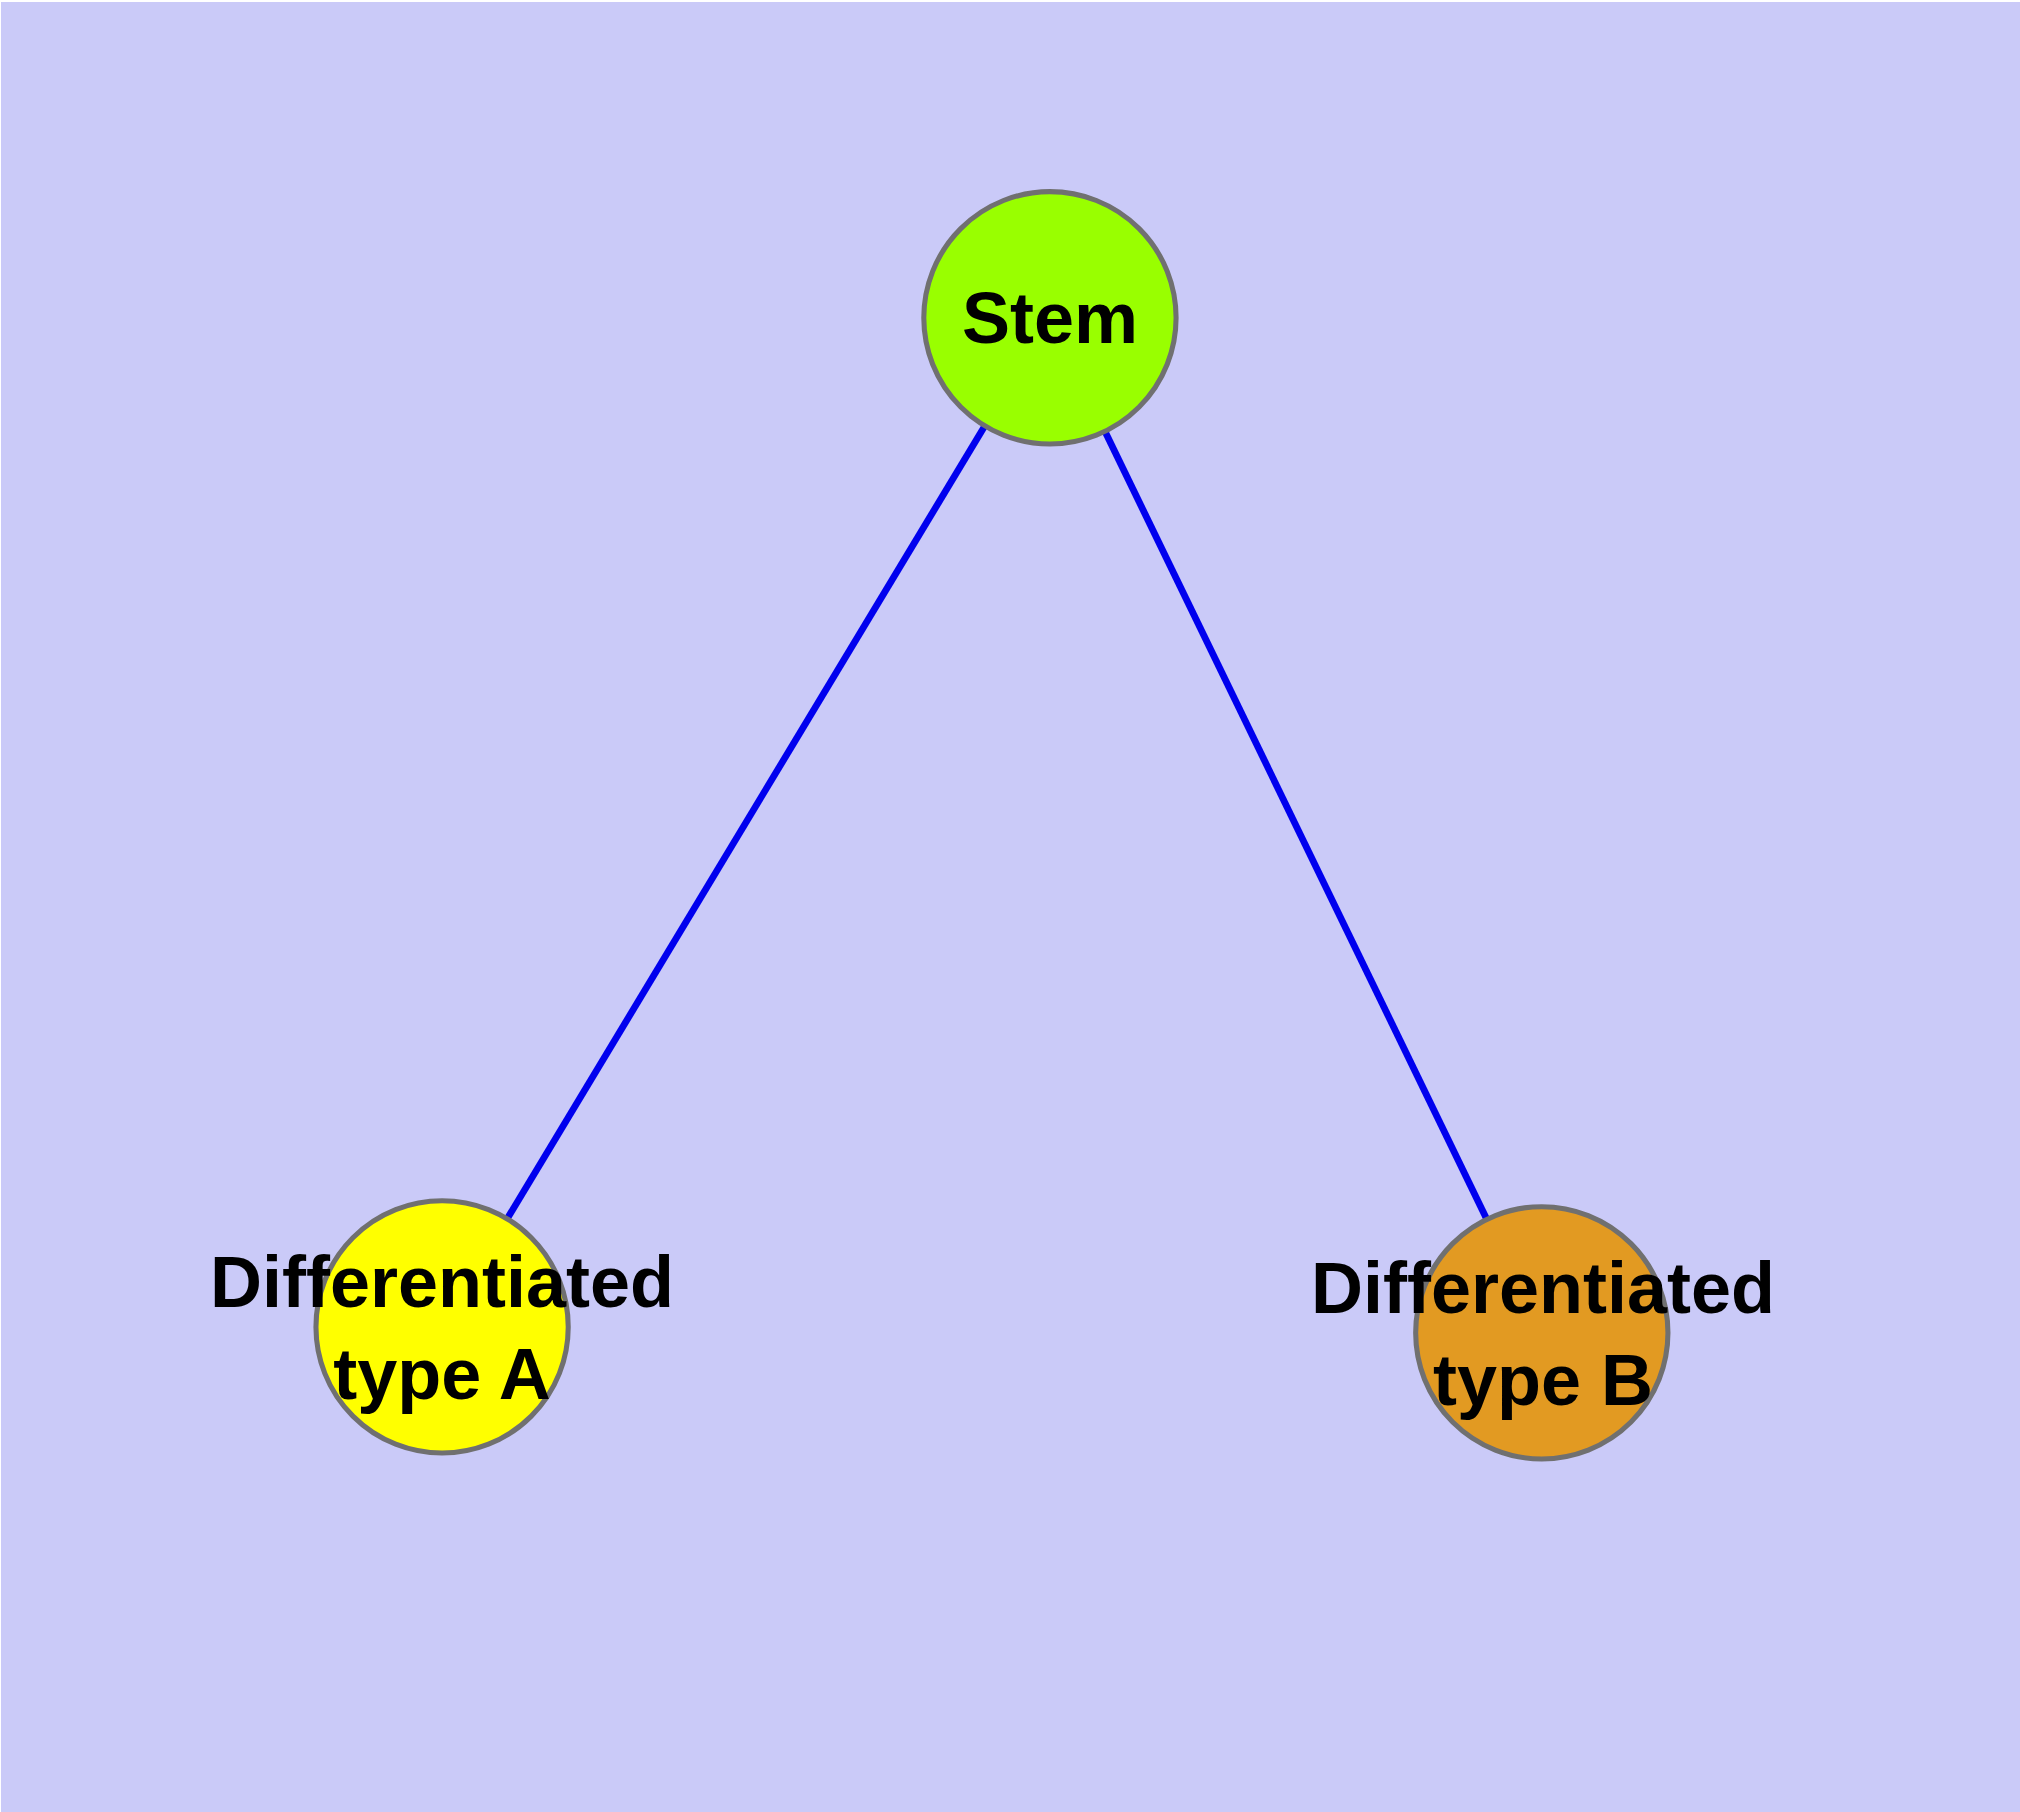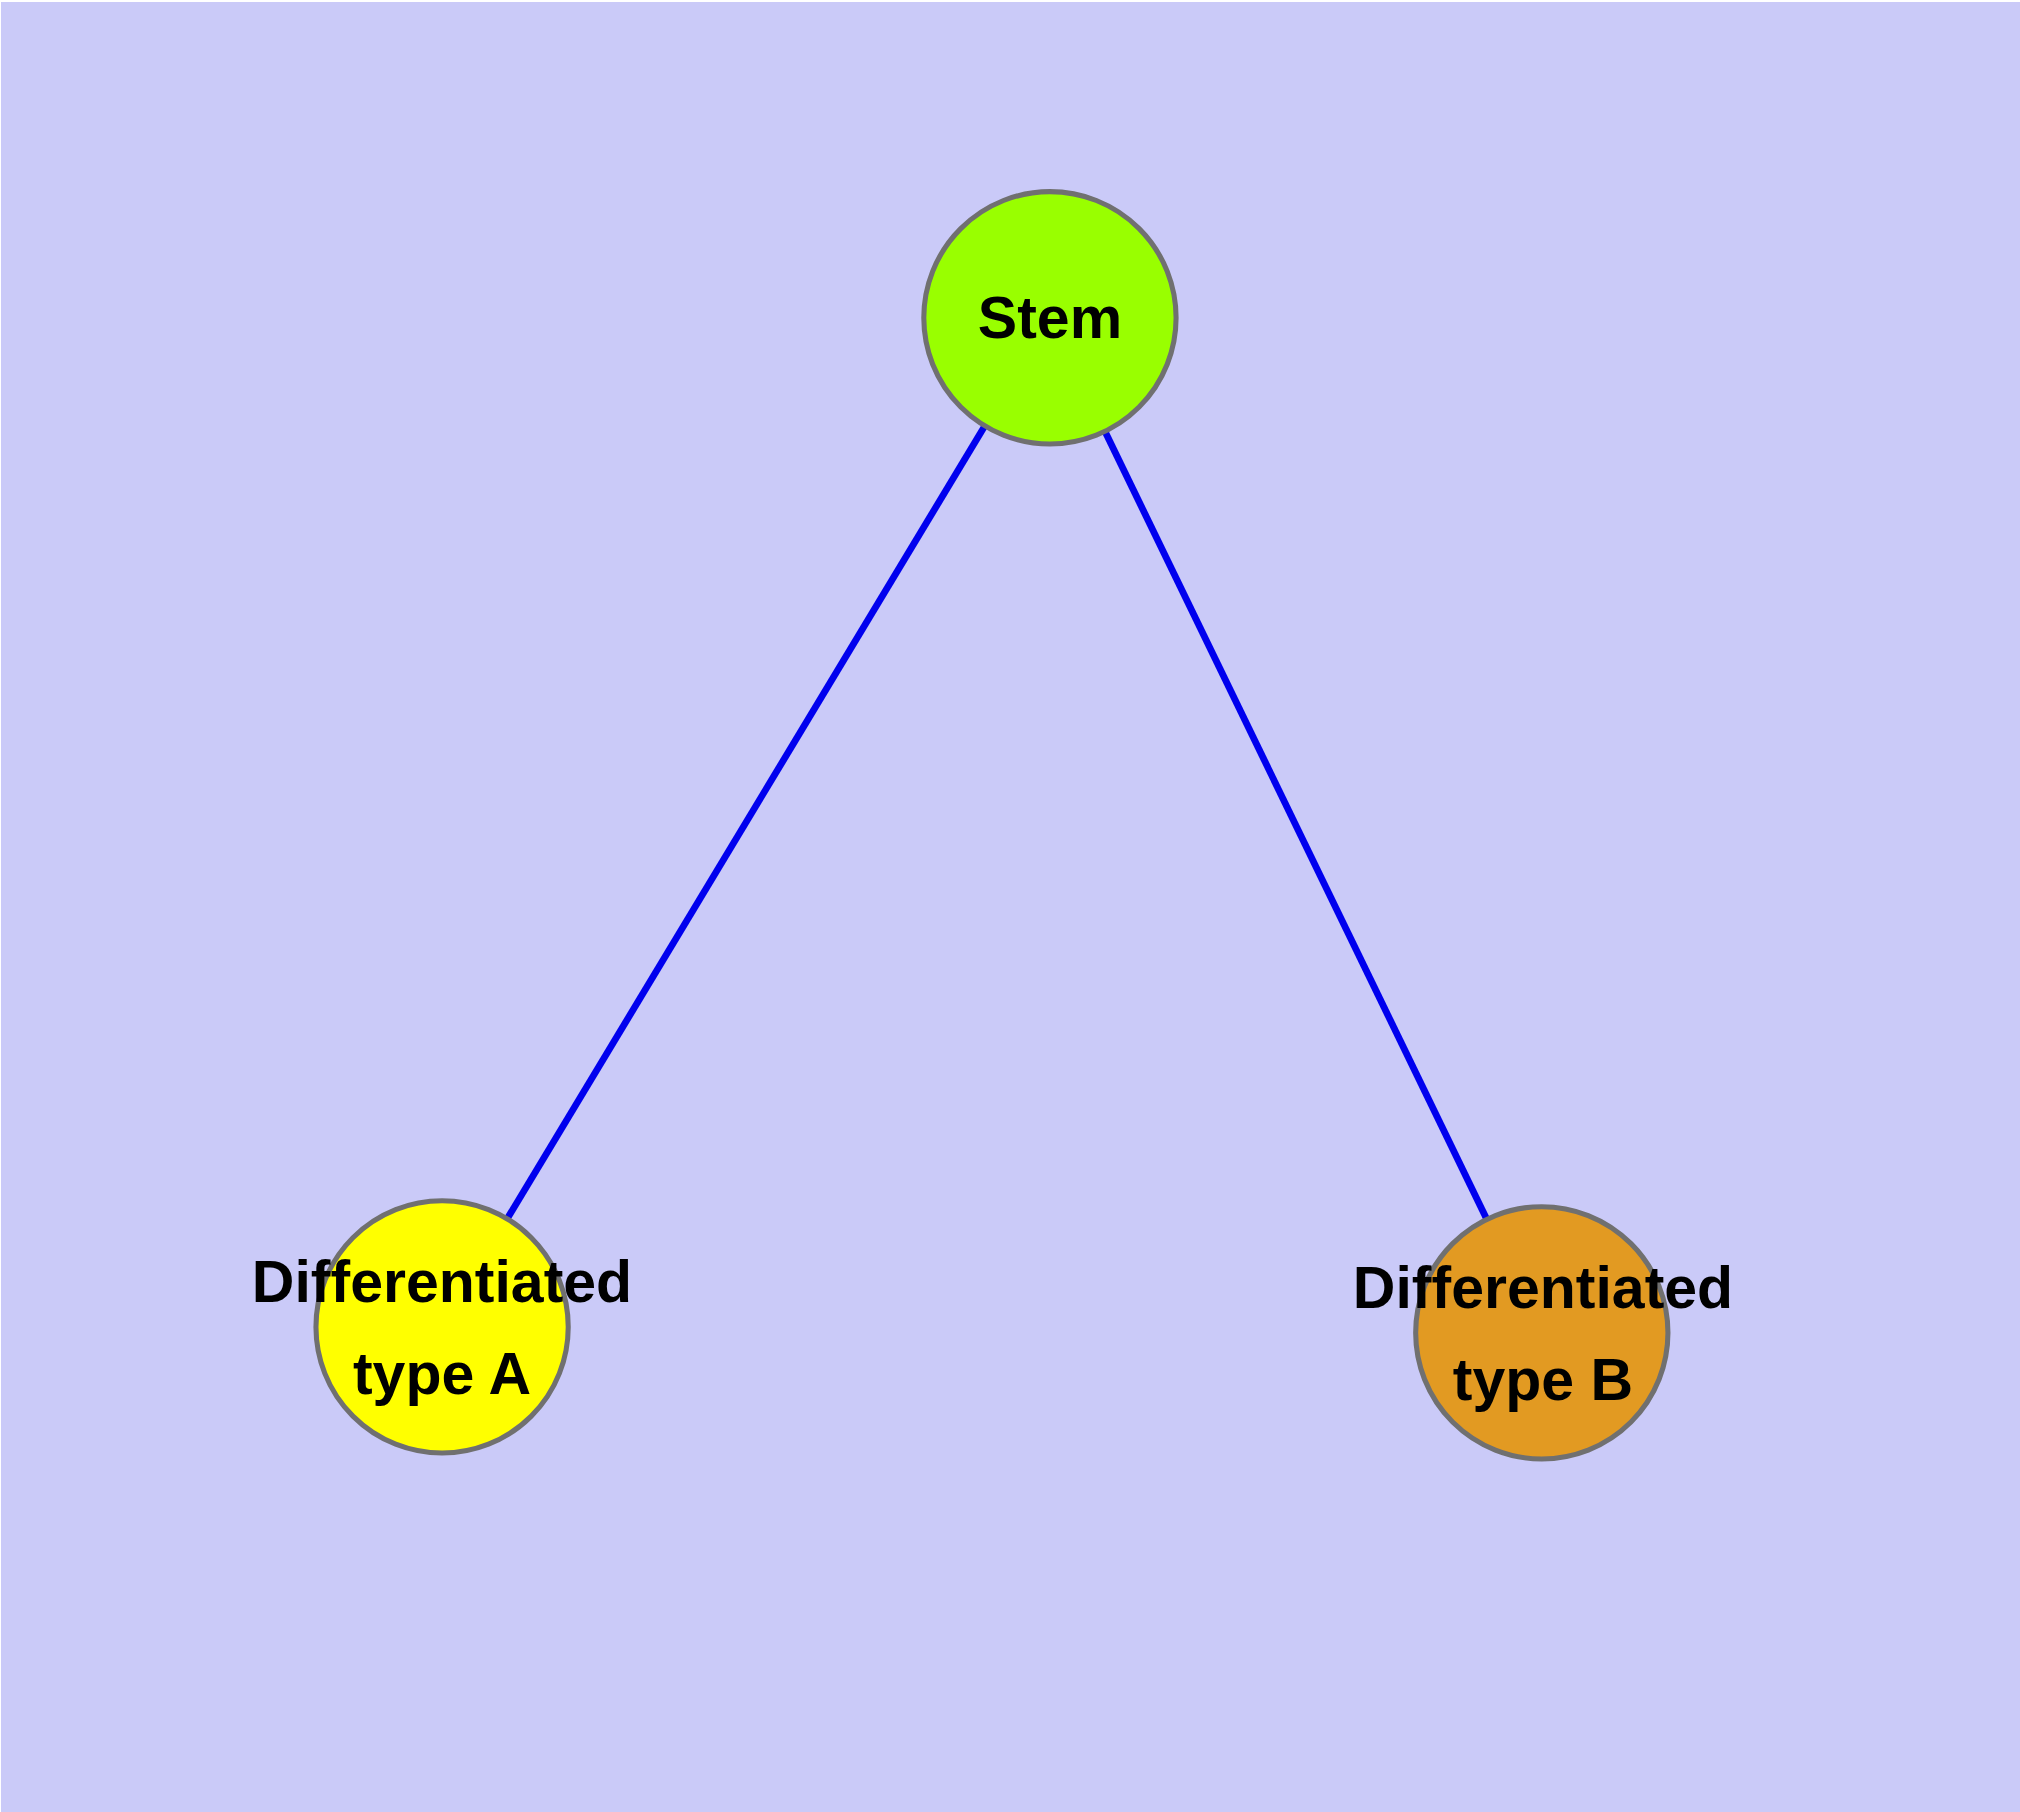--- a/index.html
+++ b/index.html
@@ -23,21 +23,21 @@
     position: absolute;
     left: 0;
     top: 0;
     width: 100%;
     height: 100%;
     display: block;
   }
   .node-label {
     position: absolute;
     transform: translate(-50%, -50%);
-    font-size: 59px;
+    font-size: 72px;
     font-weight: 700;
     line-height: 92px;
     color: #000000;
     text-align: center;
     white-space: pre-line;
     pointer-events: none;
   }
   .label-stem   { left: 1049px; top: 316px; }
   .label-type-a { left: 441px;  top: 1326px; }
   .label-type-b { left: 1542px; top: 1332px; }

